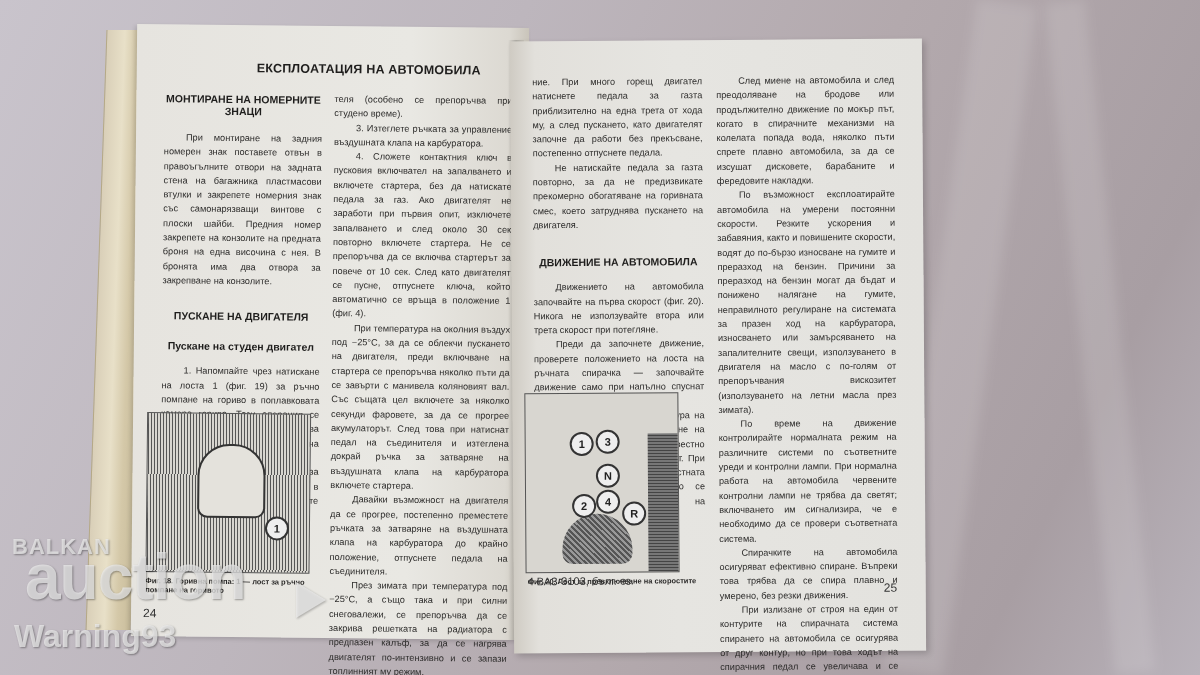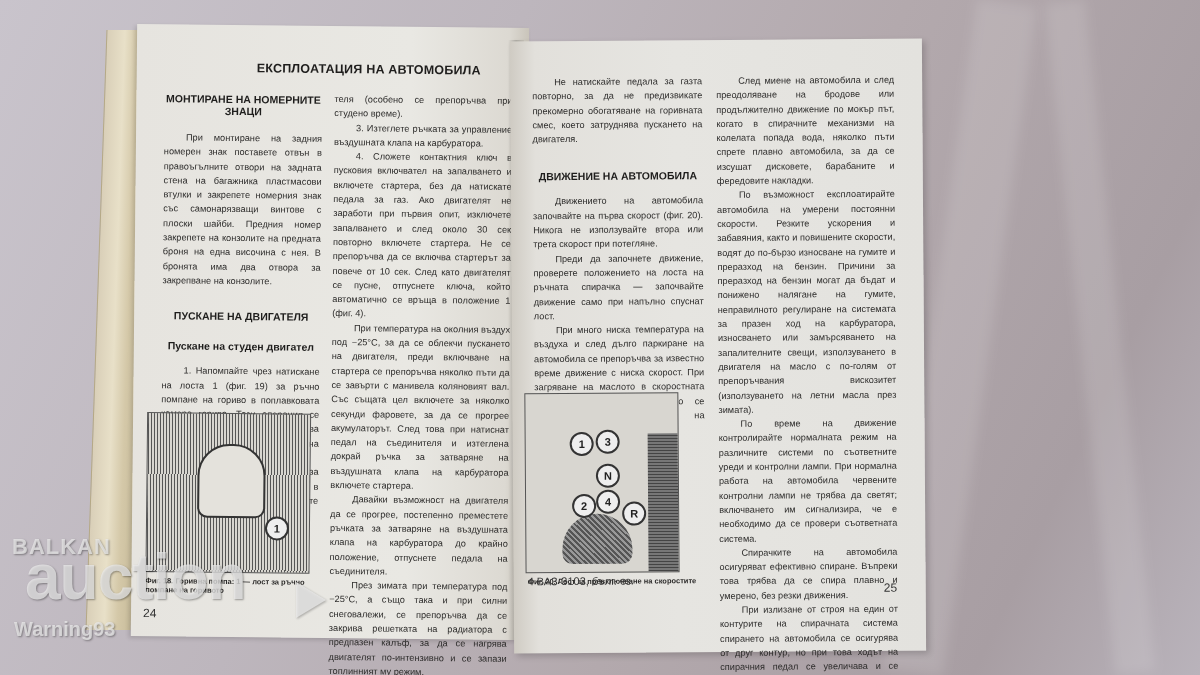--- a/index.html
+++ b/index.html
@@ -93,20 +93,21 @@
     </div>
     <div class="fig-caption" style="left:14px;top:552px;width:170px;">Фиг. 18. Горивна помпа: 1 — лост за ръчно помпане на горивото</div>
     <div class="page-num" style="left:12px;top:582px;">24</div>
   </div>
 
   <div class="gutter"></div>
 
   <div class="page-right">
     <div class="col" style="left:22px;top:34px;width:170px;">
       <div class="txt">
+        <p class="noind">ние. При много горещ двигател натиснете педала за газта приблизително на една трета от хода му, а след пускането, като двигателят започне да работи без прекъсване, постепенно отпуснете педала.</p>
         <p>Не натискайте педала за газта повторно, за да не предизвикате прекомерно обогатяване на горивната смес, което затруднява пускането на двигателя.</p>
       </div>
       <div class="h-sec" style="margin-top:24px;margin-bottom:12px;">ДВИЖЕНИЕ НА АВТОМОБИЛА</div>
       <div class="txt">
         <p>Движението на автомобила започвайте на първа скорост (фиг. 20). Никога не използувайте втора или трета скорост при потегляне.</p>
         <p>Преди да започнете движение, проверете положението на лоста на ръчната спирачка — започвайте движение само при напълно спуснат лост.</p>
         <p>При много ниска температура на въздуха и след дълго паркиране на автомобила се препоръчва за известно време движение с ниска скорост. При загряване на маслото в скоростната кутия и задния мост, което се чувствува по намаляване на съпротивлението</p>
       </div>
     </div>
 
@@ -131,14 +132,14 @@
         <p>Спирачките на автомобила осигуряват ефективно спиране. Въпреки това трябва да се спира плавно и умерено, без резки движения.</p>
         <p>При излизане от строя на един от контурите на спирачната система спирането на автомобила се осигурява от друг контур, но при това ходът на спирачния педал се увеличава и се намалява ефективността на спирането, което в първия момент може да бъде сметнато от Вас за пълна загуба на работоспособността на спирачките. В такъв случай педалът не бива да се</p>
       </div>
     </div>
     <div class="page-num" style="left:370px;top:542px;">25</div>
   </div>
 </div>
 
 <div class="watermark" style="left:12px;top:534px;font-size:22px;letter-spacing:1px;">BALKAN</div>
 <div class="watermark" style="left:4px;top:540px;font-size:64px;letter-spacing:-1px;margin-left:21px;">auction</div>
-<div class="watermark" style="left:14px;top:618px;font-size:20px;">Warning93</div>
+<div class="watermark" style="left:14px;top:618px;font-size:32px;">Warning93</div>
 <div style="position:absolute;left:296px;top:582px;width:0;height:0;border-top:18px solid transparent;border-bottom:18px solid transparent;border-left:30px solid rgba(235,235,235,0.75);filter:drop-shadow(1px 1px 1px rgba(0,0,0,0.35));"></div>
 
 </body></html>

